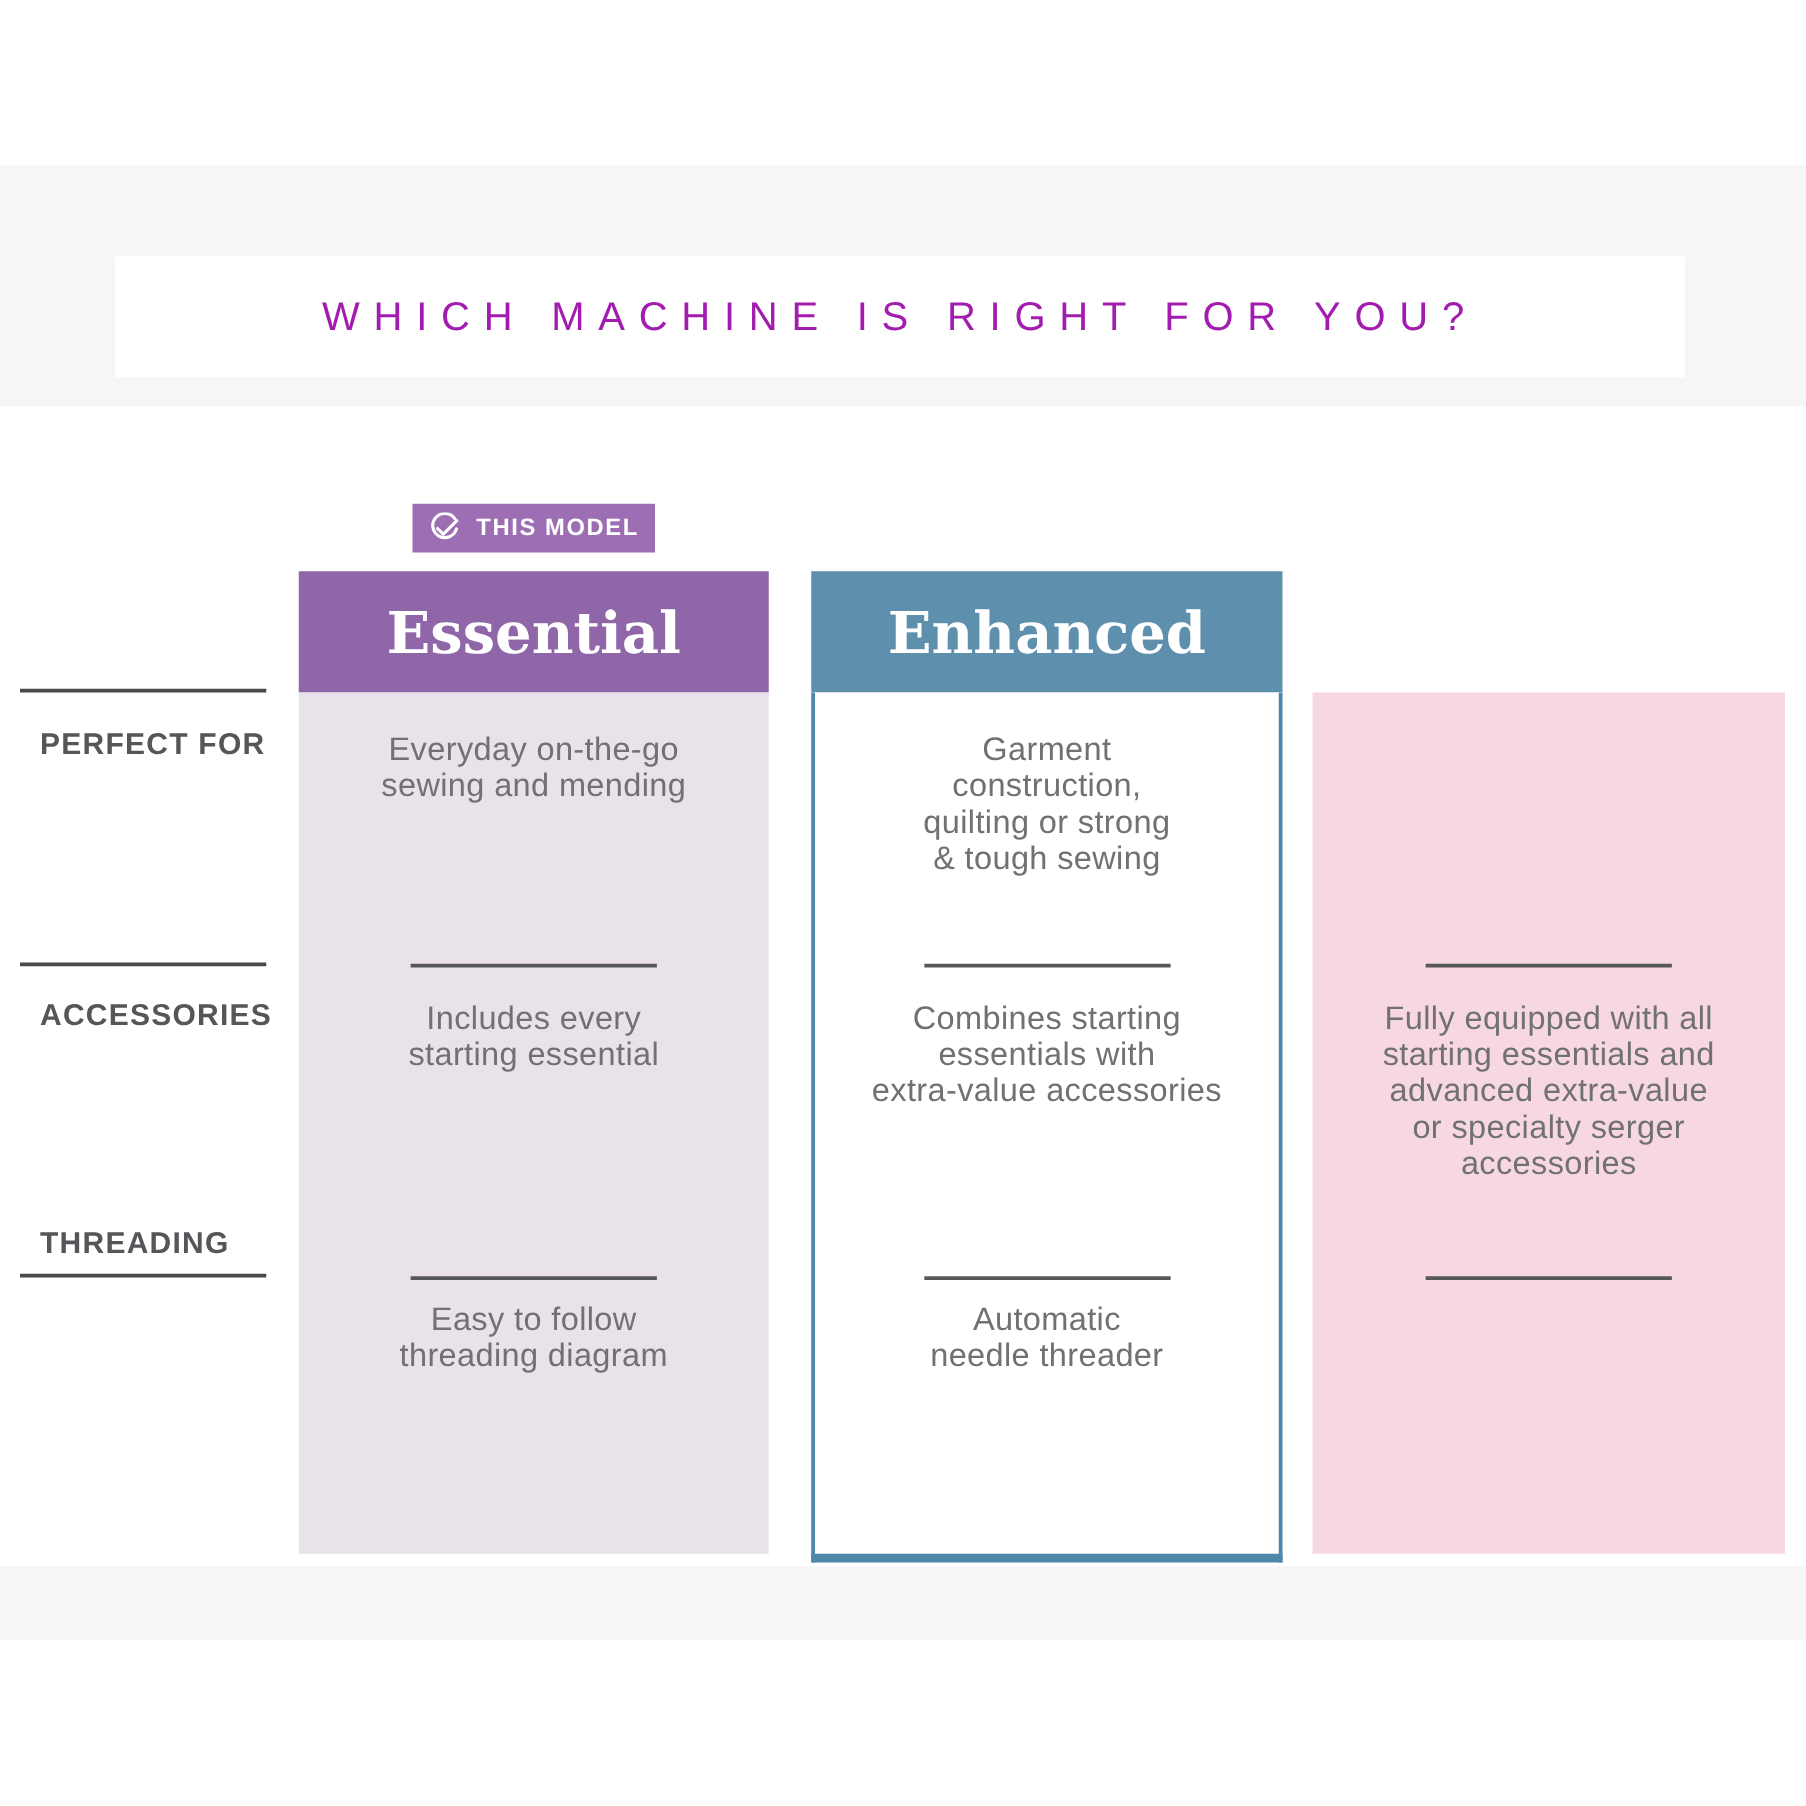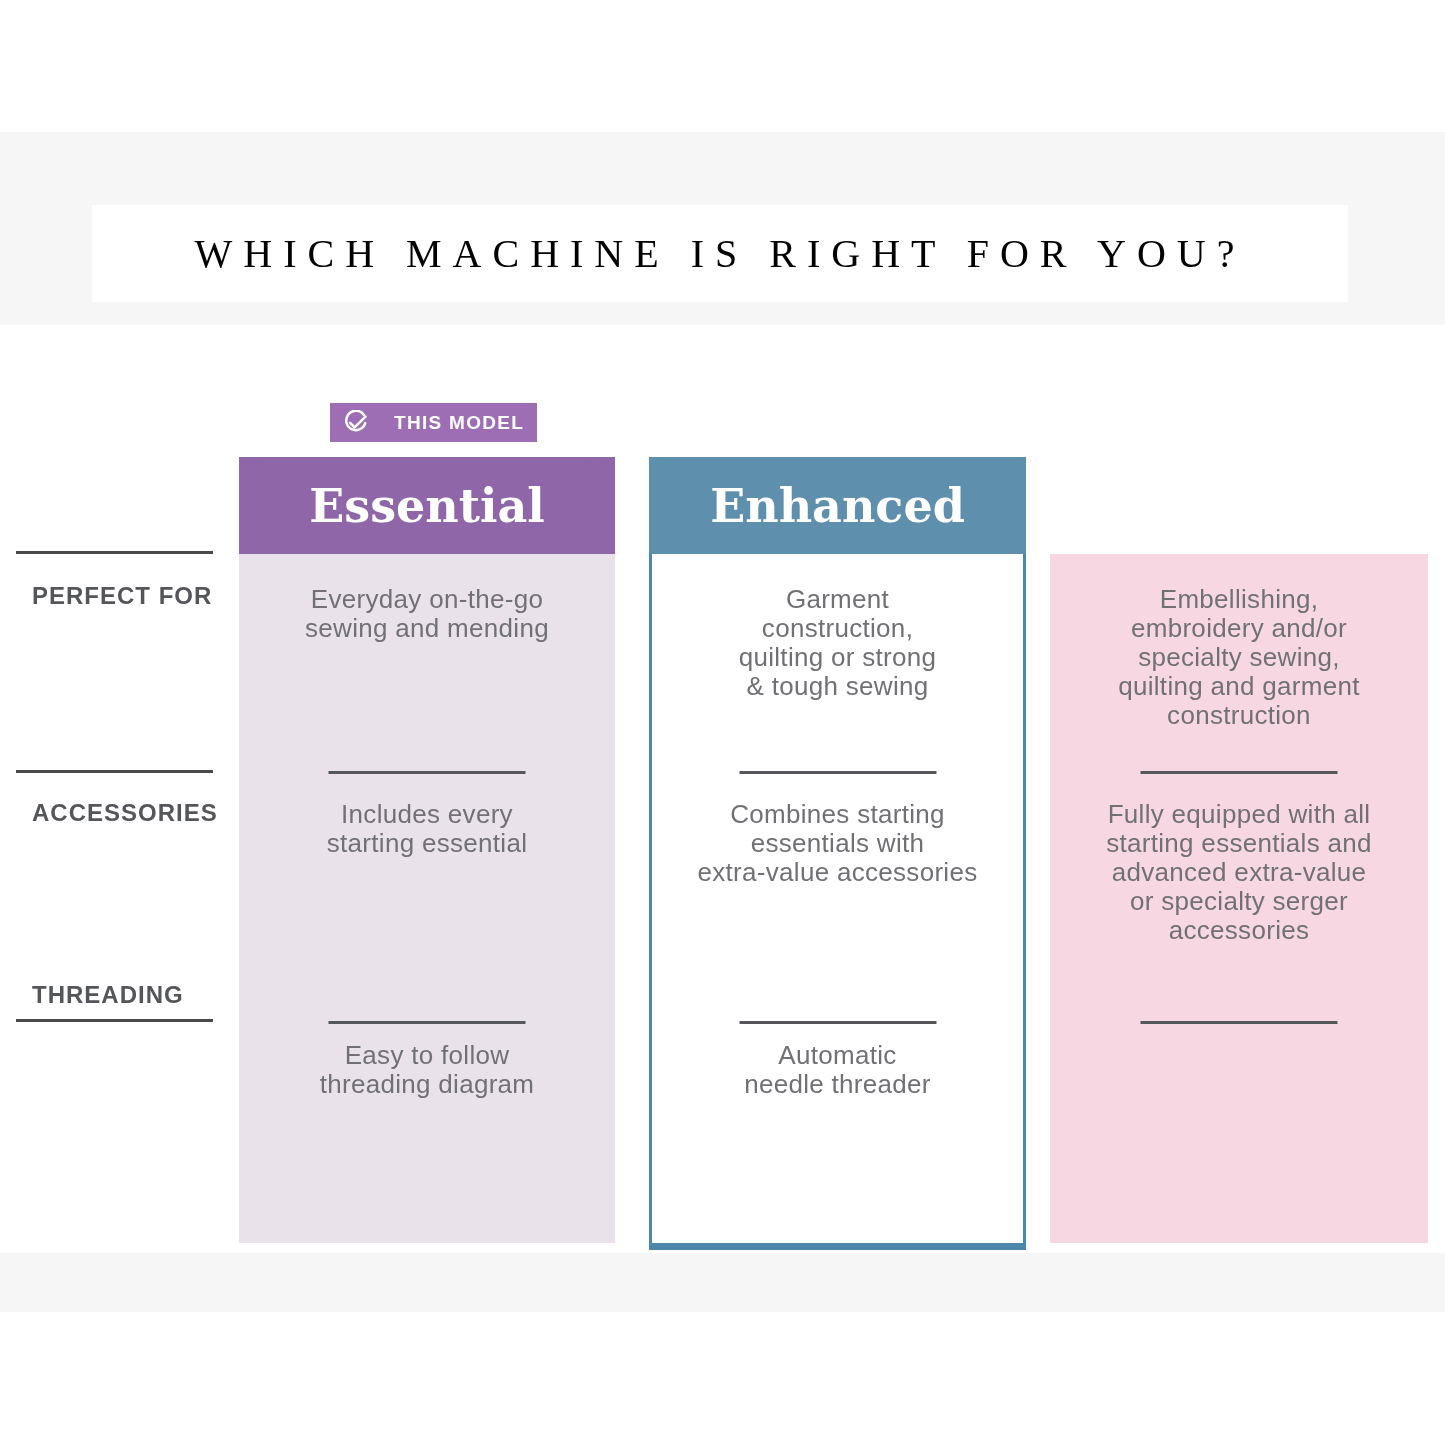--- a/index.html
+++ b/index.html
@@ -21,38 +21,38 @@
     background: #f6f6f7;
   }
   
   .title-band {
     position: absolute; left: 92px; top: 205px;
     width: 1256px; height: 97px;
     background: #ffffff;
     display: flex; align-items: center; justify-content: center;
   }
   .page-title {
-    font-family: Liberation Serif, serif;
-    font-size: 40px;
+    font-family: Liberation Sans, sans-serif;
+    font-size: 32px;
     letter-spacing: 11px;
-    color: #000000;
+    color: #a21caf;
     white-space: nowrap;
   }
   
   .content-area {
     position: absolute; left: 0; top: 325px;
     width: 1445px; height: 928px;
     background: #ffffff;
   }
   
   .badge {
     position: absolute; left: 330px; top: 403px;
     height: 39px;
     padding: 0 13px;
-    display: inline-flex; align-items: center; gap: 26px;
+    display: inline-flex; align-items: center; gap: 13px;
     background: #9d6eb4;
     color: #ffffff;
     font-size: 19px; font-weight: bold; letter-spacing: 1.3px;
     white-space: nowrap;
   }
   .badge svg { display: block; }
   
   .row-line {
     position: absolute; left: 16px; width: 197px; height: 3px;
     background: #48494b;
@@ -168,25 +168,20 @@
     <div class="cell-divider divider-1"></div>
     <div class="cell cell-accessories">Includes every
 starting essential</div>
     <div class="cell-divider divider-2"></div>
     <div class="cell cell-threading">Easy to follow
 threading diagram</div>
   </div>
 
   <div class="column column-elite">
     <div class="col-body" style="background: rgb(247, 216, 226);"></div>
-    <div class="cell cell-perfect-for">Embellishing,
-embroidery and/or
-specialty sewing,
-quilting and garment
-construction</div>
     <div class="cell-divider divider-1"></div>
     <div class="cell cell-accessories">Fully equipped with all
 starting essentials and
 advanced extra-value
 or specialty serger
 accessories</div>
     <div class="cell-divider divider-2"></div>
   </div>
 
 </div>

